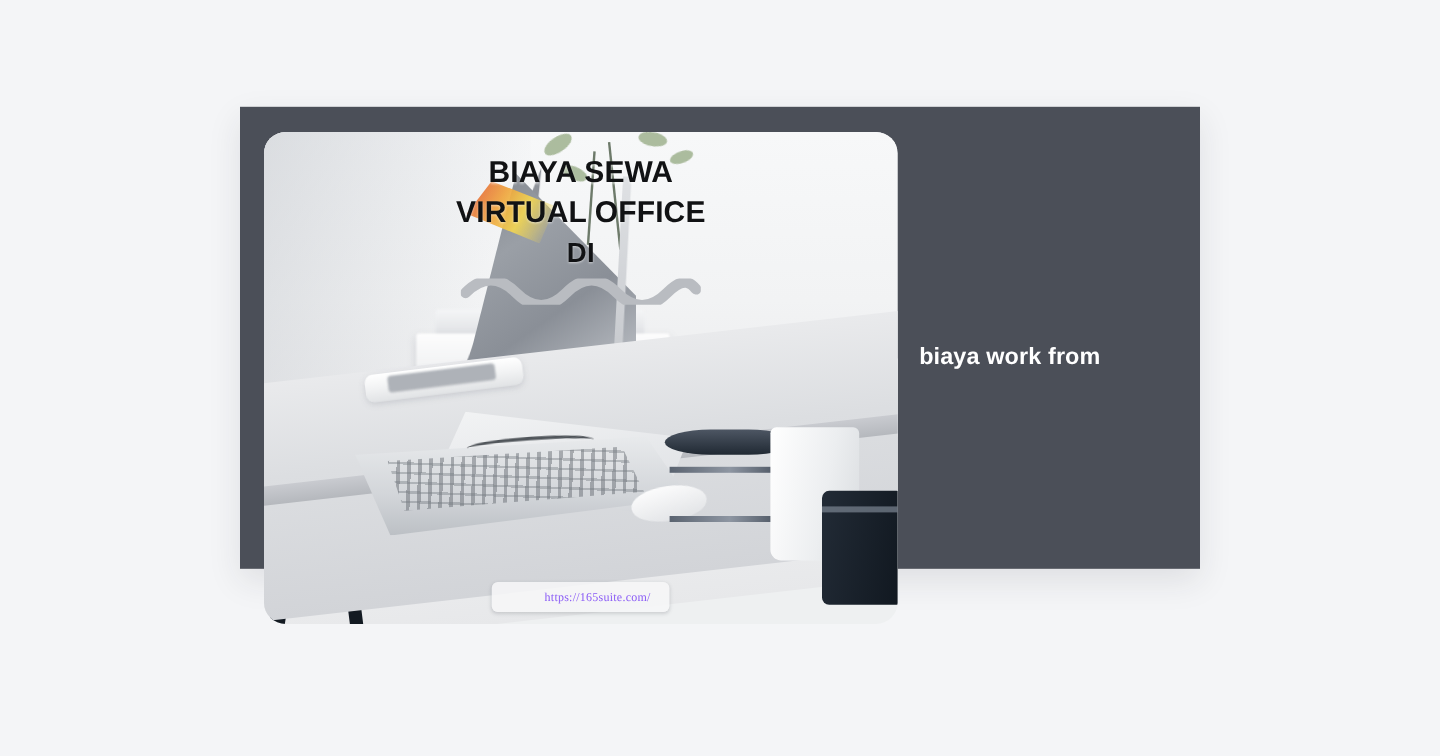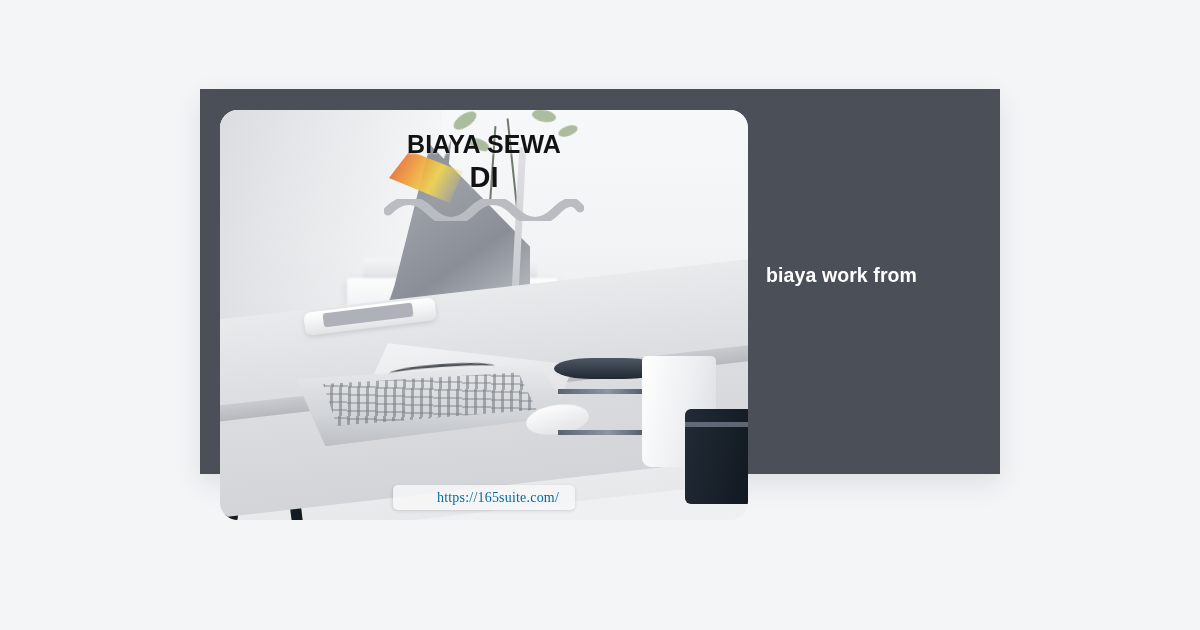--- a/index.html
+++ b/index.html
@@ -261,21 +261,21 @@
   #title-block .tline {
     display: block;
     color: #111214;
     font-weight: 700;
     font-size: 25px;
     line-height: 33px;
     letter-spacing: 0.1px;
     text-shadow: 0 1px 2px rgba(255,255,255,0.55);
     white-space: nowrap;
   }
-  #title-block .tline.small { font-size: 29px; }
+  #title-block .tline.small { font-size: 23px; }
 
   
   #squiggle {
     display: block;
     margin: 5px auto 0;
   }
 
   
   #watermark {
     position: absolute;
@@ -283,32 +283,32 @@
     transform: translateX(-50%);
     bottom: 10px;
     z-index: 7;
     background: rgba(246,246,247,0.88);
     border-radius: 5px;
     padding: 3px 16px 4px;
     box-shadow: 0 1px 3px rgba(90,95,105,0.22);
   }
   #watermark span {
     font-family: "Liberation Serif", serif;
-    font-size: 14px;
-    color: #0369a1;
+    font-size: 10px;
+    color: #8b5cf6;
     letter-spacing: 0.2px;
     white-space: nowrap;
     margin-left: 28px;
   }
 
   
   #caption {
     position: absolute;
     left: 566px;
-    top: 172px;
+    top: 194px;
     width: 215px;
   }
   #caption .cline {
     display: block;
     color: #ffffff;
     font-weight: 700;
     font-size: 19.5px;
     line-height: 28px;
     letter-spacing: 0.1px;
   }
@@ -365,20 +365,21 @@
       <div class="lens-top"></div>
       <div class="lens-ring" style="top:68%;"></div>
       <div class="lens-ring" style="top:78%;"></div>
       <div class="white-cup"></div>
       <div class="dark-cup-r"></div>
       <div class="dark-cup-r-ring"></div>
     </div>
 
     <div id="title-block">
       <span class="tline">BIAYA SEWA</span>
+      <span class="tline">VIRTUAL OFFICE</span>
       <span class="tline small">DI</span>
 
       <svg id="squiggle" width="200" height="22" viewBox="0 0 200 22">
         <path d="M4 12 C 18 -2, 32 -2, 46 12 S 74 26, 88 12 S 116 -2, 130 12 S 158 26, 172 12 S 192 4, 196 9" fill="none" stroke="#b9bcc1" stroke-width="9" stroke-linecap="round"></path>
       </svg>
     </div>
 
     <div id="watermark">
       <span>https://165suite.com/</span>
     </div>

